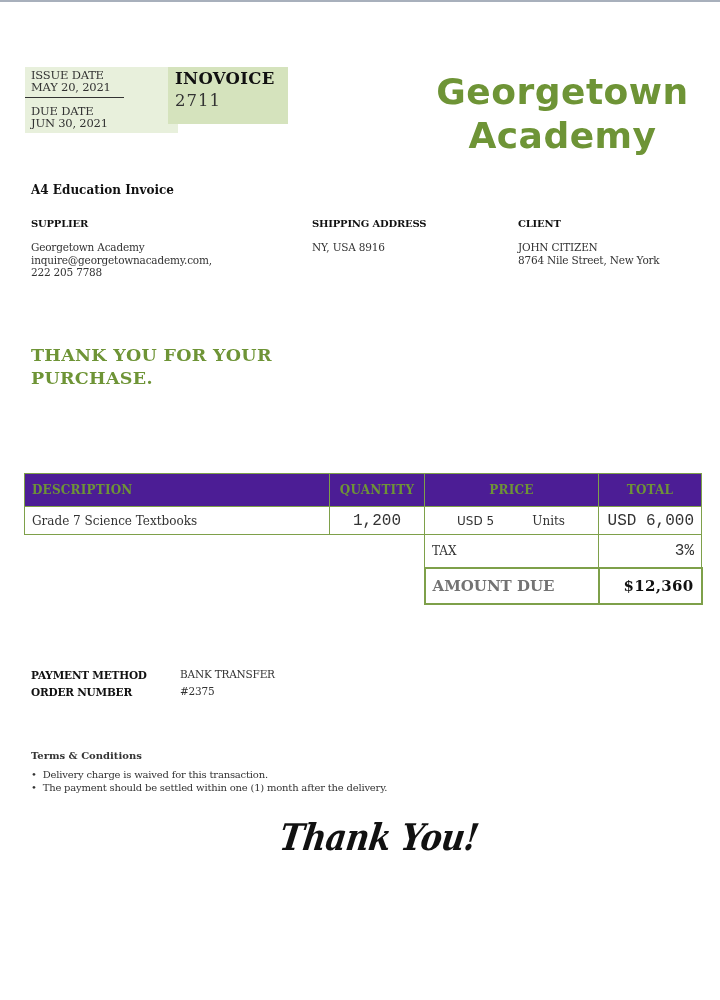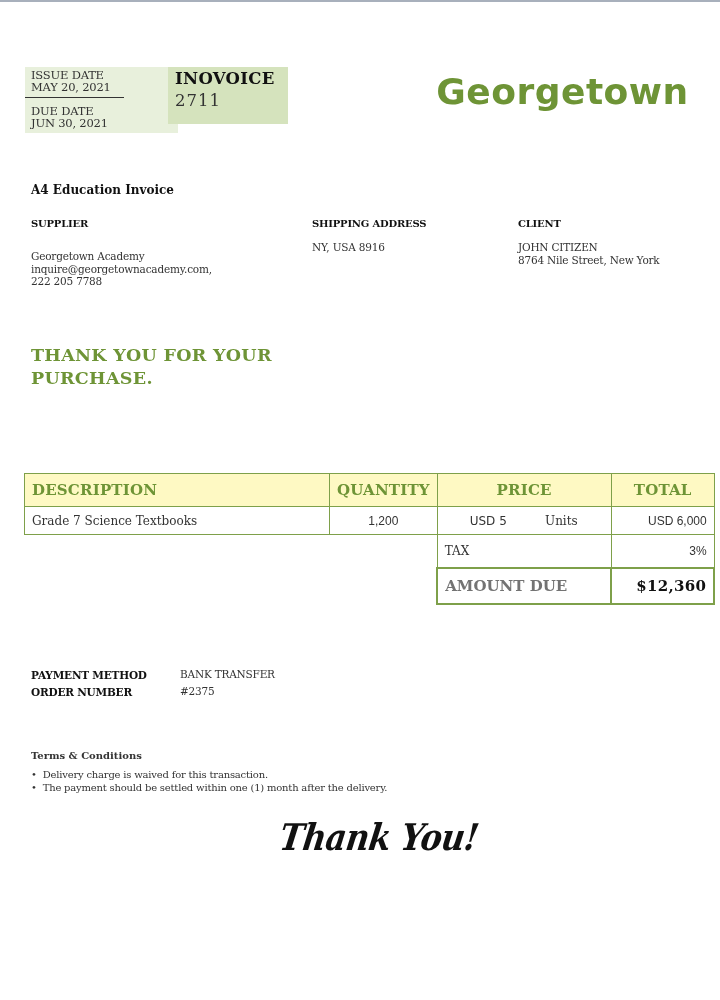--- a/index.html
+++ b/index.html
@@ -23,29 +23,29 @@
   .doc-title { position: absolute; left: 31px; top: 183px; font-size: 12px; font-weight: bold; color: #111; }
 
   .sec-h { position: absolute; font-size: 10px; font-weight: bold; color: #111; letter-spacing: -0.2px; }
   .sec-b { position: absolute; font-size: 10.5px; line-height: 12.5px; color: #333; letter-spacing: -0.2px; }
 
   .thanks { position: absolute; left: 31px; top: 344px; font-size: 17.5px; line-height: 23px; font-weight: bold; color: #6e9436; letter-spacing: 0.3px; }
 
   
   table.items { position: absolute; left: 24px; top: 473px; border-collapse: collapse; font-size: 12px; color: #333; }
   table.items th, table.items td { border: 1px solid #7ea04a; height: 28px; padding: 0 7px; }
-  table.items th { background: #fef9c3; color: #6e9436; font-size: 15px; font-weight: bold; height: 33px; letter-spacing: 0.2px; }
+  table.items th { background: #4c1d95; color: #6e9436; font-size: 12px; font-weight: bold; height: 33px; letter-spacing: 0.2px; }
   .c-desc { width: 305px; text-align: left; }
   .c-qty { width: 95px; text-align: center; }
   .c-price { width: 174px; }
   .c-total { width: 103px; text-align: right; }
   th.c-total { text-align: center; }
   .price-wrap { display: flex; justify-content: space-between; padding: 0 26px 0 25px; font-family: "DejaVu Sans", sans-serif; font-size: 12px; }
   .price-wrap .units { font-family: "DejaVu Serif", serif; }
-  td.num { font-family: Liberation Sans, sans-serif; font-size: 12px; }
+  td.num { font-family: Liberation Mono, monospace; font-size: 16px; }
   td.blank { border: none !important; border-right: 1px solid #7ea04a !important; }
   tr.tax td { height: 33px; }
   tr.due td { height: 36px; border: 2px solid #7ea04a; }
   .due-lbl { font-weight: bold; font-size: 15px; color: #737373; }
   .due-val { font-weight: bold; font-size: 15px; color: #111; letter-spacing: 0.3px; }
 
   
   .pay-lbl { position: absolute; left: 31px; font-size: 10.5px; font-weight: bold; color: #111; letter-spacing: -0.2px; }
   .pay-val { position: absolute; left: 180px; font-size: 10.5px; color: #333; letter-spacing: -0.2px; }
 
@@ -72,26 +72,27 @@
   </div>
 </div>
 
 <div class="invbox">
   <div class="title">INOVOICE</div>
   <div class="num">2711</div>
 </div>
 
 <div class="brand">
   <div>Georgetown</div>
+  <div>Academy</div>
 </div>
 
 <div class="doc-title">A4 Education Invoice</div>
 
 <div class="sec-h" style="left:31px; top:218px;">SUPPLIER</div>
-<div class="sec-b" style="left:31px; top:241px;margin-top:9px;">
+<div class="sec-b" style="left:31px; top:241px;">
   <div>Georgetown Academy</div>
   <div>inquire@georgetownacademy.com,</div>
   <div>222 205 7788</div>
 </div>
 
 <div class="sec-h" style="left:312px; top:218px;">SHIPPING ADDRESS</div>
 <div class="sec-b" style="left:312px; top:241px;">NY, USA 8916</div>
 
 <div class="sec-h" style="left:518px; top:218px;">CLIENT</div>
 <div class="sec-b" style="left:518px; top:241px;">

